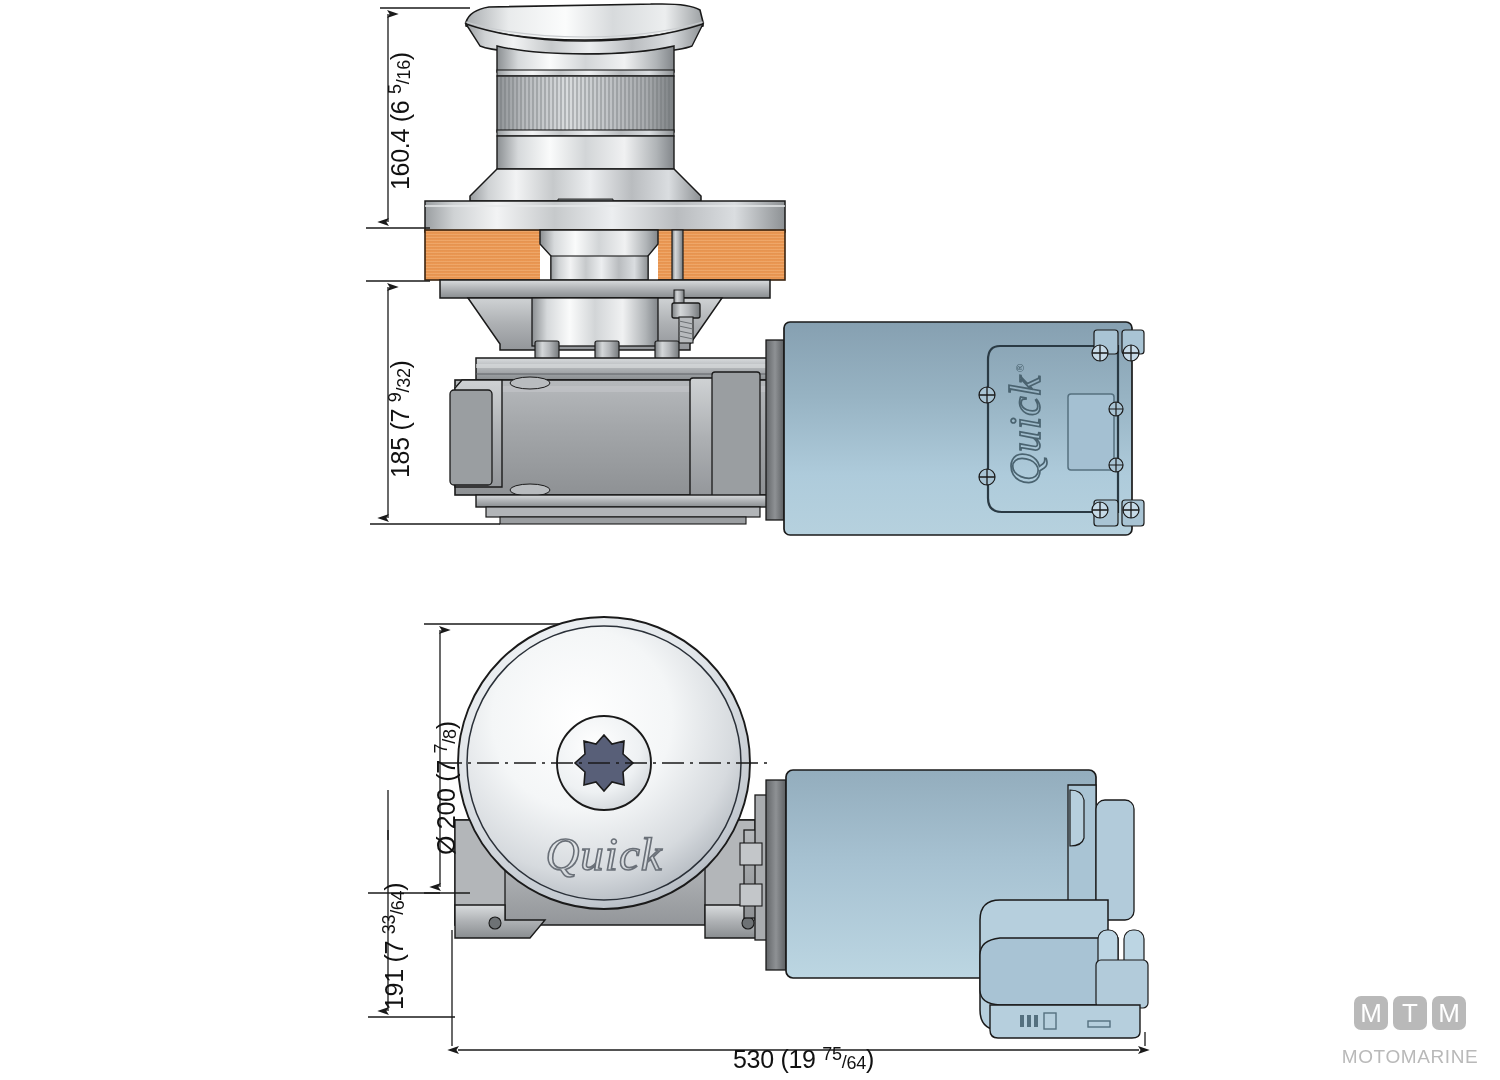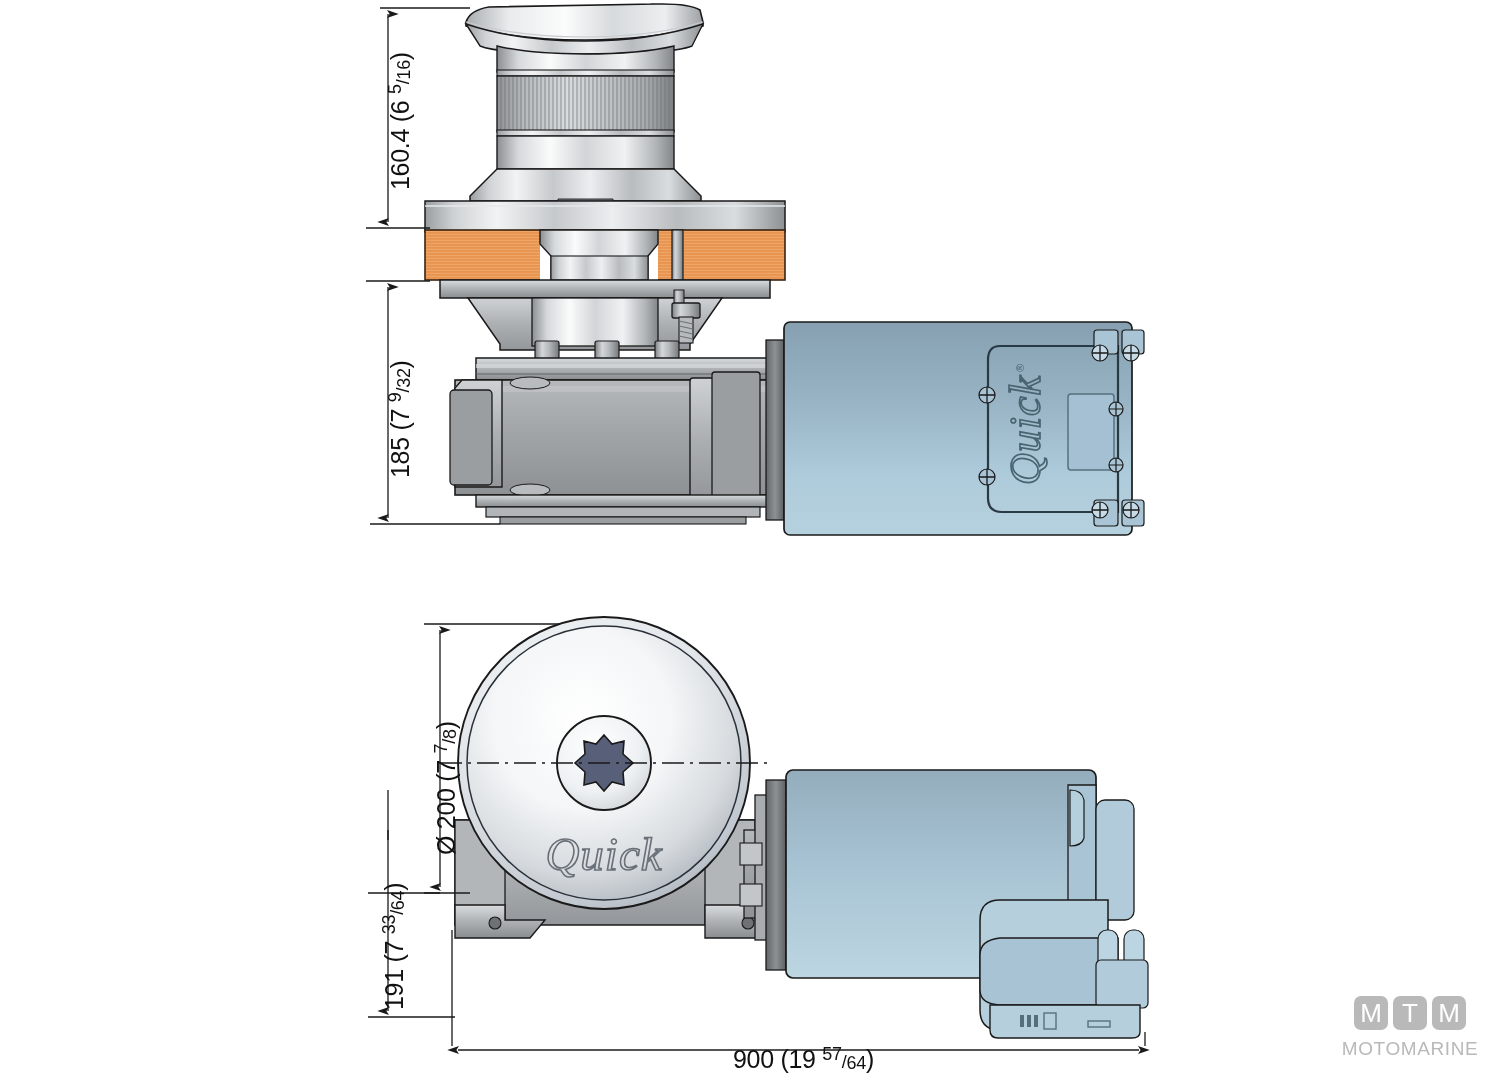--- a/index.html
+++ b/index.html
@@ -36,21 +36,21 @@
   }
   #wm .row{display:flex;gap:5px;}
   #wm .sq{
     width:34px;height:34px;border-radius:7px;background:#b9b9b9;
     display:flex;align-items:center;justify-content:center;
     color:#ffffff;font-size:26px;font-weight:400;
     font-family:"Liberation Sans","DejaVu Sans",sans-serif;
     line-height:1;
   }
   #wm .wordmark{
-    margin-top:8px;color:#b9b9b9;font-size:19px;letter-spacing:0.6px;
+    margin-top:16px;color:#b9b9b9;font-size:19px;letter-spacing:0.6px;
     font-family:"Liberation Sans","DejaVu Sans",sans-serif;
   }
 </style>
 </head>
 <body>
 
 <div id="stage">
 
 <svg class="draw" viewBox="0 0 1500 1080">
   <defs>
@@ -435,21 +435,21 @@
 
 <div class="dimtext vert" style="left:432px;top:855px;transform:rotate(-90deg);">
   <span>Ø</span>&nbsp;<span>200</span>&nbsp;(<span>7</span>&nbsp;<span class="frac"><sup>7</sup>/<sub>8</sub></span>)
 </div>
 
 <div class="dimtext vert" style="left:380px;top:1010px;transform:rotate(-90deg);">
   <span>191</span>&nbsp;(<span>7</span>&nbsp;<span class="frac"><sup>33</sup>/<sub>64</sub></span>)
 </div>
 
 <div class="dimtext" style="left:733px;top:1045px;">
-  <span>900</span>&nbsp;(<span>19</span>&nbsp;<span class="frac"><sup>57</sup>/<sub>64</sub></span>)
+  <span>530</span>&nbsp;(<span>19</span>&nbsp;<span class="frac"><sup>75</sup>/<sub>64</sub></span>)
 </div>
 
 <div id="wm">
   <div class="row">
     <div class="sq">M</div>
     <div class="sq">T</div>
     <div class="sq">M</div>
   </div>
   <div class="wordmark">MOTOMARINE</div>
 </div>

